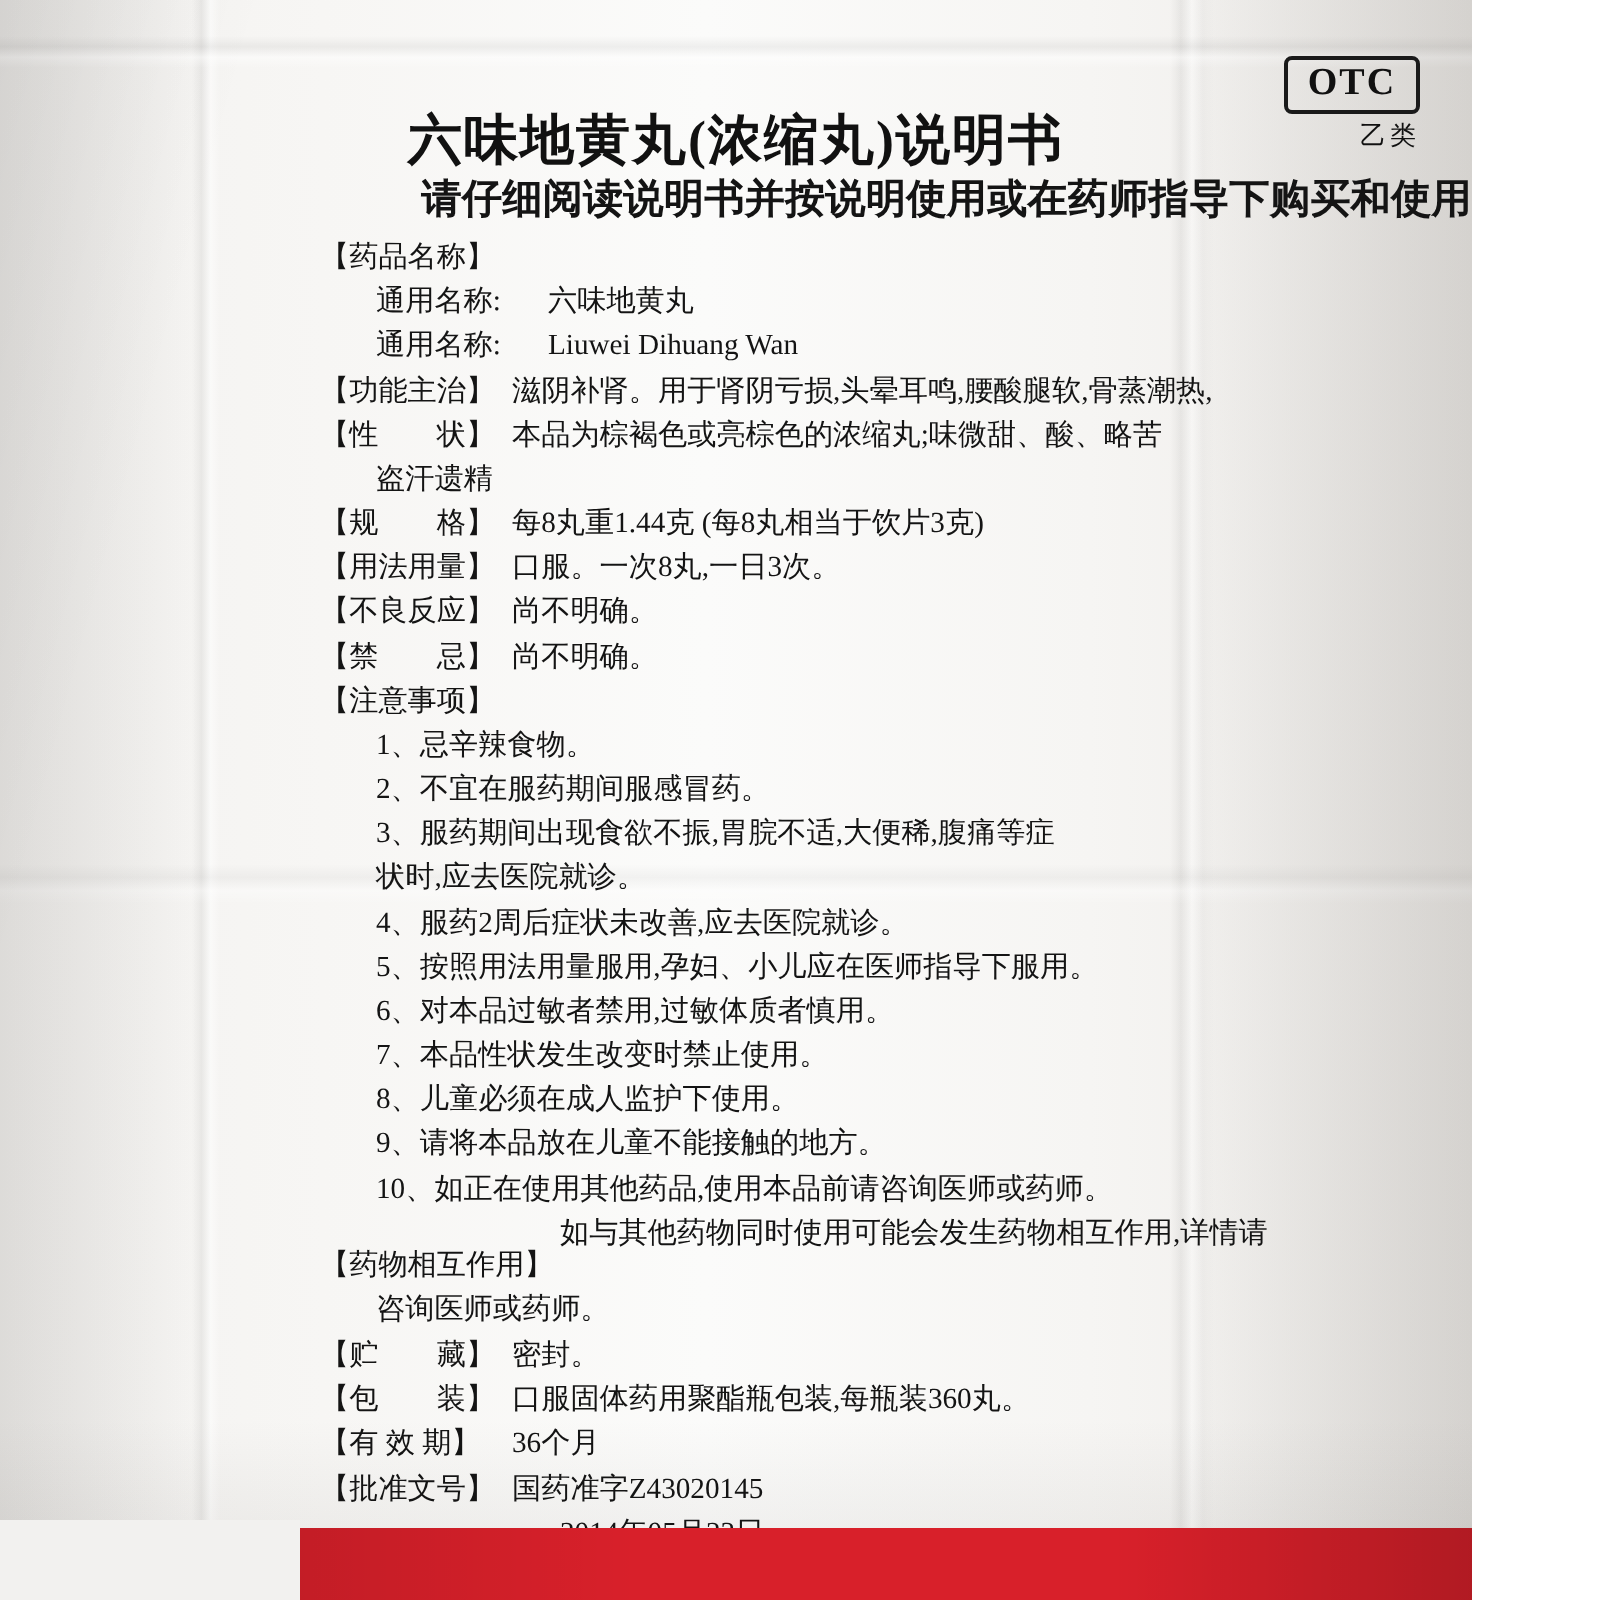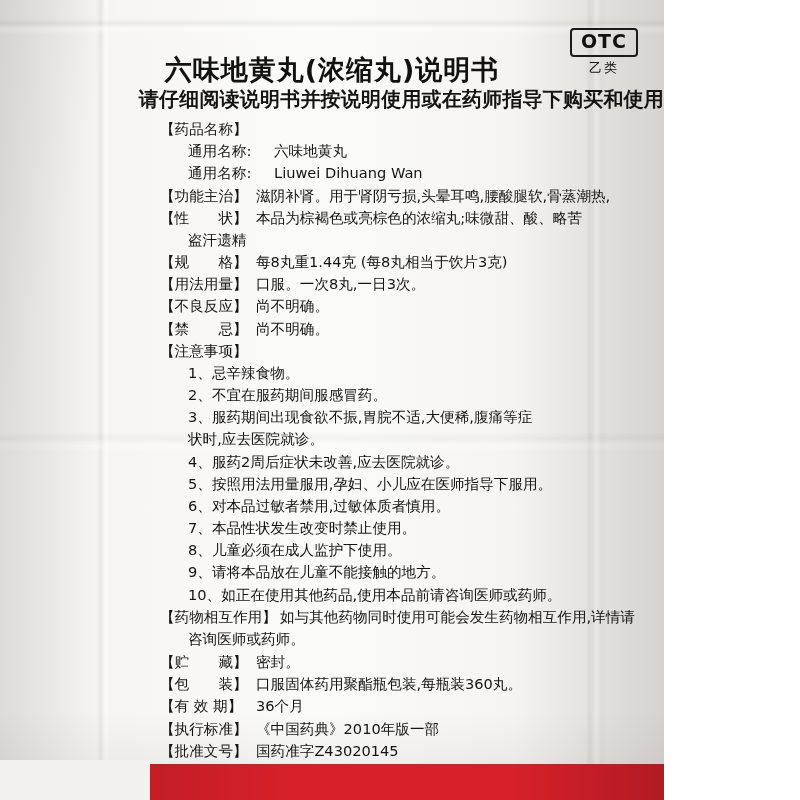--- a/index.html
+++ b/index.html
@@ -8,26 +8,27 @@
   }
   body {
     width: 800px;
     height: 800px;
     overflow: hidden;
     font-family: "DejaVu Sans", "Liberation Sans", sans-serif;
     background: #ffffff;
   }
   .page {
     position: relative;
-    width: 664px;
+    width: 736px;
     height: 800px;
     background:
       linear-gradient(105deg, rgba(0,0,0,0.045) 0%, rgba(0,0,0,0) 14%),
       linear-gradient(90deg, #f3f2f0 0%, #f7f6f4 22%, #fbfbfa 48%, #f6f5f3 74%, #eceae7 100%);
     overflow: hidden;
+    font-family: Liberation Serif, serif;
   }
   
   .crease {
     position: absolute;
     pointer-events: none;
   }
   .crease-v1 {
     left: 96px; top: 0; width: 14px; height: 800px;
     background: linear-gradient(90deg, rgba(0,0,0,0.00), rgba(0,0,0,0.055), rgba(255,255,255,0.5), rgba(0,0,0,0.00));
   }
@@ -94,20 +95,21 @@
     font-size: 19px;
     font-weight: bold;
     letter-spacing: 1px;
     padding: 1px 0 2px 0;
     line-height: 1.15;
   }
   .otc-sub {
     font-size: 13px;
     margin-top: 2px;
     letter-spacing: 2px;
+    text-align: right;
   }
 
   .doc-title {
     position: absolute;
     left: 0; right: 0;
     top: 52px;
     text-align: center;
     font-size: 27px;
     font-weight: bold;
     color: #111;
@@ -139,20 +141,21 @@
   }
   .label {
     flex: 0 0 auto;
     width: 96px;
     white-space: nowrap;
   }
   .label-wide {
     flex: 0 0 auto;
     width: 120px;
     white-space: nowrap;
+    margin-top: 16px;
   }
   .value {
     flex: 1 1 auto;
   }
   .sublabel {
     flex: 0 0 auto;
     width: 86px;
     white-space: nowrap;
   }
   .indent {
@@ -273,24 +276,20 @@
     <div class="row">
       <span class="label">【包　　装】</span>
       <span class="value">口服固体药用聚酯瓶包装,每瓶装360丸。</span>
     </div>
 
     <div class="row">
       <span class="label">【有 效 期】</span>
       <span class="value">36个月</span>
     </div>
 
-    <div class="row">
-      <span class="label">【执行标准】</span>
-      <span class="value">《中国药典》2010年版一部</span>
-    </div>
 
     <div class="row">
       <span class="label">【批准文号】</span>
       <span class="value">国药准字Z43020145</span>
     </div>
 
     <div class="row">
       <span class="label-wide">【说明书修订日期】</span>
       <span class="value">2014年05月23日</span>
     </div>

